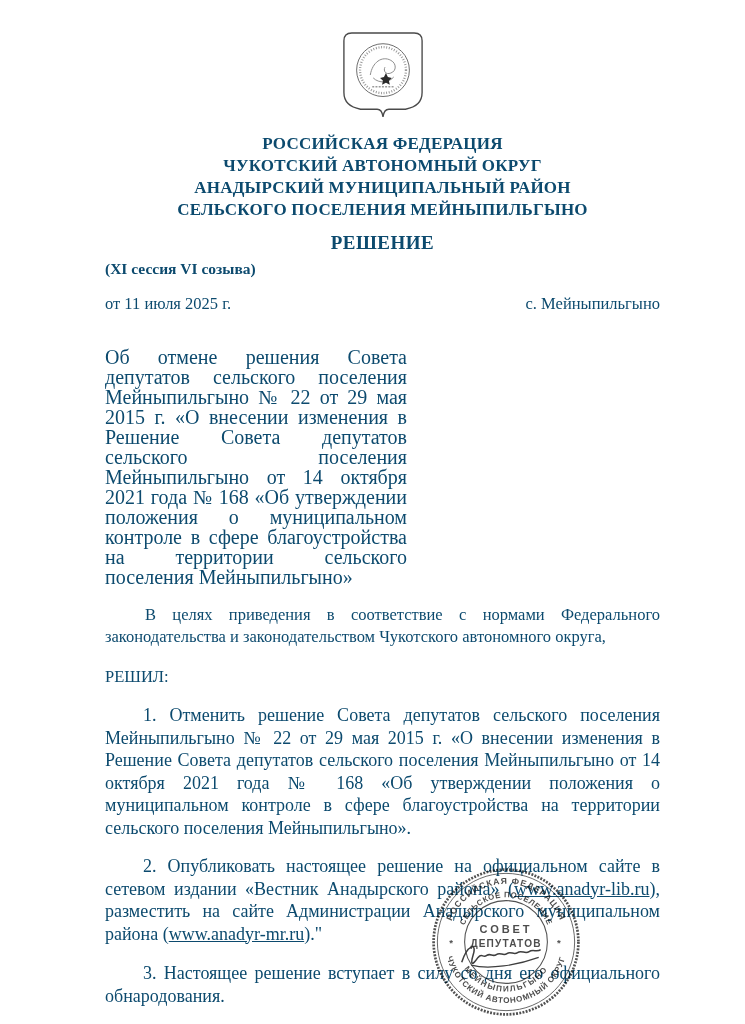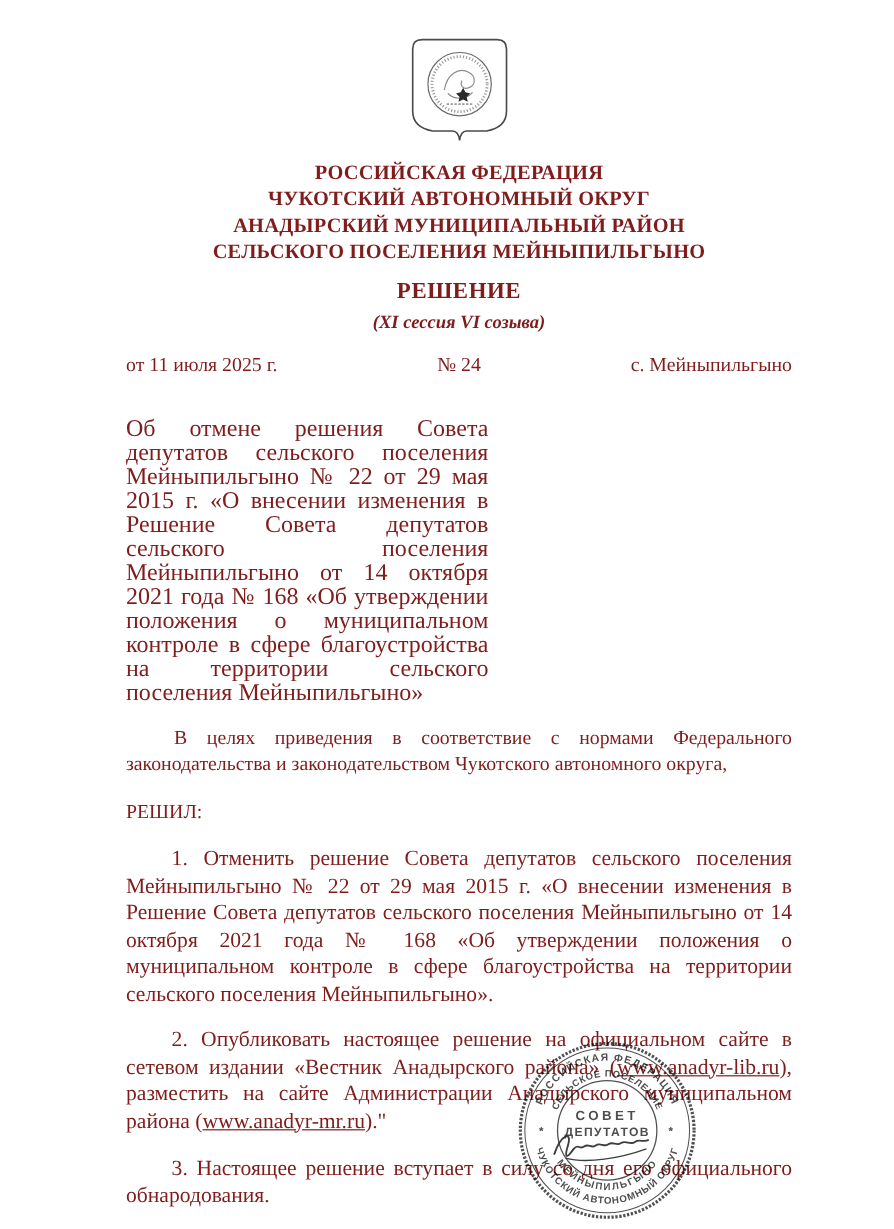--- a/index.html
+++ b/index.html
@@ -1,28 +1,28 @@
 <!DOCTYPE html>
 <html lang="ru"><head>
 <meta charset="utf-8">
 <style>
   html,body{margin:0;padding:0;background:#ffffff;}
   .page{
     position:relative;
     width:745px;height:1024px;
     background:#ffffff;
     font-family:"Liberation Serif","DejaVu Serif",serif;
-    color:#7f1d1d;
+    color:#0c4a6e;
     overflow:hidden;
   }
   .content{position:absolute;left:105px;top:0;width:555px;}
   .emblem-wrap{margin:30px auto 0;width:86px;height:90px;}
   .letterhead{margin-top:13px;text-align:center;font-weight:bold;font-size:17px;line-height:22px;letter-spacing:.2px;}
   .doc-title{margin-top:10px;text-align:center;font-weight:bold;font-size:19px;line-height:24px;letter-spacing:.5px;}
-  .session{margin-top:4px;text-align:center;font-weight:bold;font-size:15.5px;line-height:20px;font-style:italic;}
+  .session{margin-top:4px;text-align:left;font-weight:bold;font-size:15.5px;line-height:20px;}
   .meta-row{margin-top:14px;display:flex;font-size:16.5px;line-height:22px;}
   .meta-row .m-left{flex:1;text-align:left;}
   .meta-row .m-center{flex:1;text-align:center;}
   .meta-row .m-right{flex:1;text-align:right;}
   .subject{margin:32px 0 17px 0;width:302px;text-align:justify;font-size:20px;line-height:20px;}
   .preamble{margin:14px 0 0 0;text-align:justify;text-indent:40px;font-size:16.5px;line-height:22px;}
   .resolved{margin:18px 0 0 0;font-weight:normal;font-size:16.5px;line-height:22px;}
   .item{margin:16px 0 0 0;text-align:justify;text-indent:38px;font-size:18px;line-height:22.5px;}
   .item.last{margin-top:17px;}
   .ulink{text-decoration:underline;}
@@ -56,21 +56,20 @@
       <div>ЧУКОТСКИЙ АВТОНОМНЫЙ ОКРУГ</div>
       <div>АНАДЫРСКИЙ МУНИЦИПАЛЬНЫЙ РАЙОН</div>
       <div>СЕЛЬСКОГО ПОСЕЛЕНИЯ МЕЙНЫПИЛЬГЫНО</div>
     </div>
 
     <div class="doc-title">РЕШЕНИЕ</div>
     <div class="session">(XI сессия VI созыва)</div>
 
     <div class="meta-row">
       <span class="m-left">от 11 июля 2025 г.</span>
-      <span class="m-center">№ 24</span>
       <span class="m-right">с. Мейныпильгыно</span>
     </div>
 
     <p class="subject">Об отмене решения Совета депутатов сельского поселения Мейныпильгыно № 22 от 29 мая 2015 г. «О внесении изменения в Решение Совета депутатов сельского поселения Мейныпильгыно от 14 октября 2021 года № 168 «Об утверждении положения о муниципальном контроле в сфере благоустройства на территории сельского поселения Мейныпильгыно»</p>
 
     <p class="preamble">В целях приведения в соответствие с нормами Федерального законодательства и законодательством Чукотского автономного округа,</p>
 
     <p class="resolved">РЕШИЛ:</p>
 
     <p class="item">1. Отменить решение Совета депутатов сельского поселения Мейныпильгыно № 22 от 29 мая 2015 г. «О внесении изменения в Решение Совета депутатов сельского поселения Мейныпильгыно от 14 октября 2021 года № 168 «Об утверждении положения о муниципальном контроле в сфере благоустройства на территории сельского поселения Мейныпильгыно».</p>

